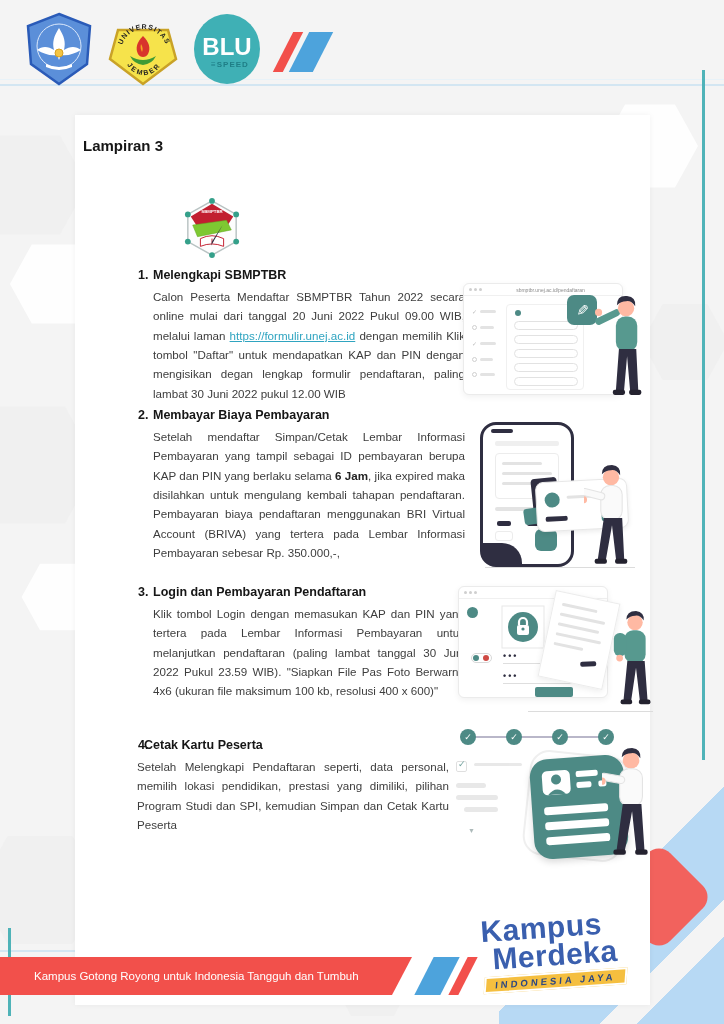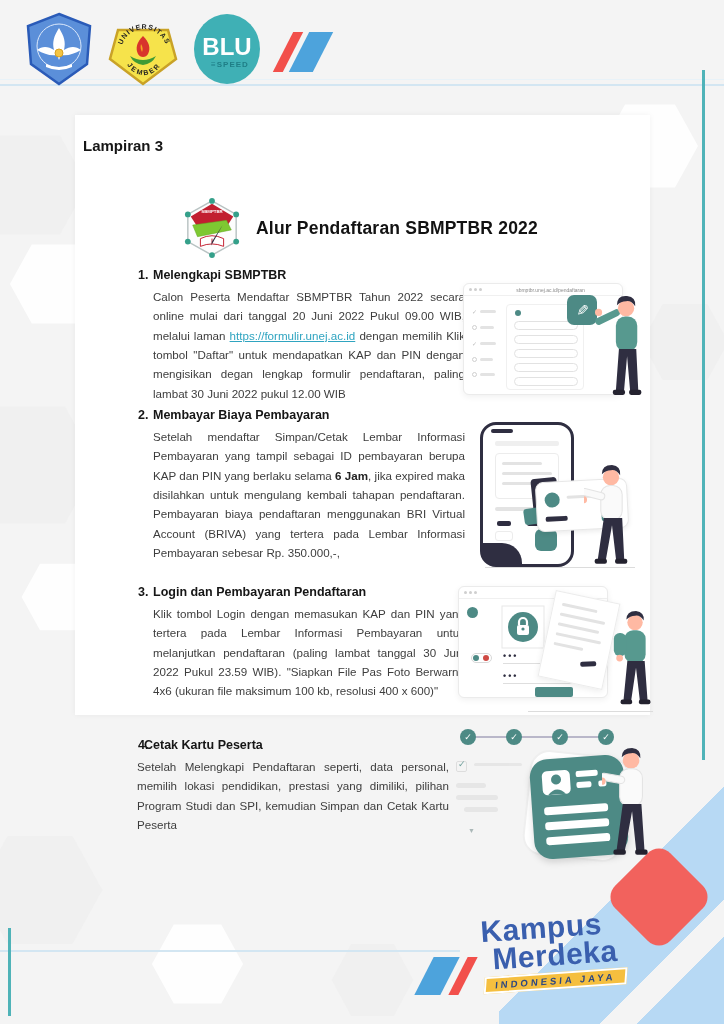--- a/index.html
+++ b/index.html
@@ -30,21 +30,21 @@
   .hline.thin{height:1px;background:#e8f2f8}
   .vline{width:3px;background:#4fb3b8;z-index:1}
 
   
   .corner-decor{right:0;bottom:0;width:225px;height:335px;z-index:1;
     background:linear-gradient(315deg,var(--decor) 0 62px,#f4f4f4 62px 88px,var(--decor) 88px 168px,rgba(0,0,0,0) 168px)}
   .corner-decor .redsq{position:absolute;right:26px;bottom:88px;width:78px;height:78px;
     background:#f2625d;border-radius:16px;transform:rotate(45deg)}
 
   
-  .card{left:75px;top:115px;width:575px;height:600px;background:#fff;z-index:2;
+  .card{left:75px;top:115px;width:575px;height:890px;background:#fff;z-index:2;
         box-shadow:0 0 6px rgba(0,0,0,.05)}
   .lampiran{left:8px;top:22px;font-size:15px;font-weight:bold;color:#161616}
   .title-row{left:108px;top:83px;height:60px;display:flex;align-items:center;gap:15px}
   .doc-title{font-size:17.5px;font-weight:bold;color:#121212;letter-spacing:.2px}
 
   
   .step-num{font-size:12.5px;font-weight:bold;color:#161616}
   .step-head{font-size:12.5px;font-weight:bold;color:#161616}
   .step-body{width:312px;font-size:11.6px;line-height:1.67;color:var(--txt);text-align:justify}
   .link{color:var(--link);text-decoration:underline;cursor:pointer}
@@ -156,21 +156,20 @@
         <path d="M41 28 L31 46 L29 49 L30 45 Z" fill="#2f2e41"></path>
         <g fill="#35a08a">
           <circle cx="30" cy="3" r="3"></circle>
             <circle cx="55" cy="17" r="3"></circle>
             <circle cx="55" cy="45" r="3"></circle>
           <circle cx="30" cy="59" r="3"></circle>
             <circle cx="5" cy="45" r="3"></circle>
             <circle cx="5" cy="17" r="3"></circle>
         </g>
       </svg>
-      <div class="doc-title">Alur Pendaftaran SBMPTBR 2022</div>
     </div>
 
     <div class="abs step-num" style="left:63px;top:153px">1.</div>
     <div class="abs step-head" style="left:78px;top:153px">Melengkapi SBMPTBR</div>
     <div class="abs step-body" style="left:78px;top:172px">
       <span>Calon Peserta Mendaftar SBMPTBR Tahun 2022 secara online mulai dari tanggal 20 Juni 2022 Pukul 09.00 WIB, melalui laman </span><a class="link">https://formulir.unej.ac.id</a><span> dengan memilih Klik tombol "Daftar" untuk mendapatkan KAP dan PIN dengan mengisikan degan lengkap formulir pendaftaran, paling lambat 30 Juni 2022 pukul 12.00 WIB</span>
     </div>
 
     <div class="abs" style="left:388px;top:158px;width:190px;height:128px">
       <div class="abs win" style="left:0;top:10px;width:160px;height:112px">
@@ -364,20 +363,23 @@
         <path d="M20 55 L14 100 L22 100 L29 62 L33 100 L41 100 L38 55 Z" fill="#2f2e41"></path>
         <rect x="11" y="99" width="12" height="5" rx="2" fill="#24222f"></rect>
         <rect x="32" y="99" width="12" height="5" rx="2" fill="#24222f"></rect>
       </svg>
     </div>
   </div>
 
   <div class="abs hline" style="left:0;top:950px;width:460px"></div>
   <div class="abs vline" style="left:8px;top:928px;height:88px"></div>
 
+  <div class="abs footer-banner">
+    <span>Kampus Gotong Royong untuk Indonesia Tangguh dan Tumbuh</span>
+  </div>
   <div class="abs fstripe blue" style="left:424px"></div>
   <div class="abs fstripe red" style="left:458px"></div>
 
   <div class="abs km-logo">
     <div class="km-line">Kampus</div>
     <div class="km-line" style="padding-left:10px">Merdeka</div>
     <div class="km-badge">INDONESIA JAYA</div>
   </div>
 
 </div>

